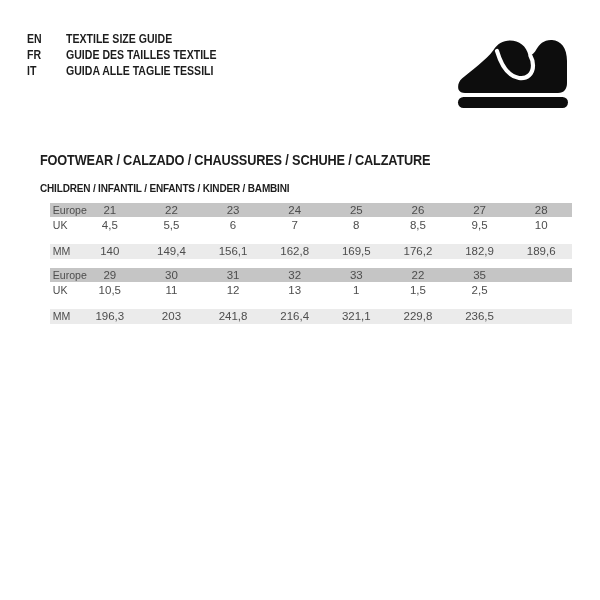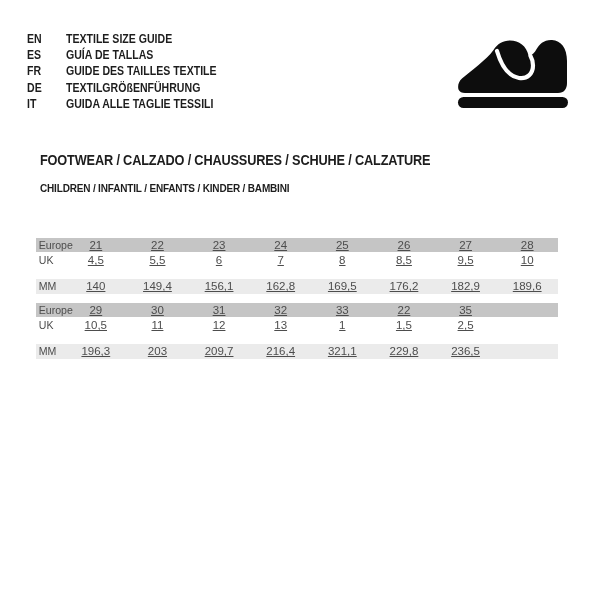--- a/index.html
+++ b/index.html
@@ -29,52 +29,44 @@
     color:var(--c-text-dark,#1d1d1d); white-space:nowrap;
     letter-spacing:-0.2px; transform:scaleX(0.85); transform-origin:0 0;
   }
   .section-subtitle {
     left:40px; top:182px; font-size:11.5px; font-weight:bold;
     color:var(--c-text-dark,#1d1d1d); white-space:nowrap;
     letter-spacing:-0.2px; transform:scaleX(0.87); transform-origin:0 0;
   }
 
   
-  .size-table { left:36px; width:522px;margin-top:35px; }
+  .size-table { left:50px; width:522px; }
   .size-table.t0 { top:203px; }
   .size-table.t1 { top:268px; }
   .t-row { display:flex; width:522px; font-size:11.5px; color:var(--c-table-text,#4d4d4d); }
   .t-row.row-head { background:var(--c-head,#c5c5c5); height:14px; line-height:14px; margin-bottom:1px; }
   .t-row.row-mid  { background:#ffffff; height:26px; line-height:15px; }
   .t-row.row-mm   { background:var(--c-mm,#ebebeb); height:15px; line-height:15px; }
   .t-label {
     flex:0 0 26px; width:26px; padding-left:3px; white-space:nowrap;
     overflow:visible; transform:scaleX(0.92); transform-origin:0 50%;
   }
-  .t-cell { flex:1 1 0; text-align:center; white-space:nowrap;text-decoration:underline; }
+  .t-cell { flex:1 1 0; text-align:center; white-space:nowrap; }
 </style>
 </head>
 <body style="background: rgb(255, 255, 255);">
 
 <div class="abs lang-block">
     <div class="lang-row">
       <div class="lang-code">EN</div>
       <div class="lang-title">TEXTILE SIZE GUIDE</div>
     </div>
     <div class="lang-row">
-      <div class="lang-code">ES</div>
-      <div class="lang-title">GUÍA DE TALLAS</div>
-    </div>
-    <div class="lang-row">
       <div class="lang-code">FR</div>
       <div class="lang-title">GUIDE DES TAILLES TEXTILE</div>
-    </div>
-    <div class="lang-row">
-      <div class="lang-code">DE</div>
-      <div class="lang-title">TEXTILGRÖßENFÜHRUNG</div>
     </div>
     <div class="lang-row">
       <div class="lang-code">IT</div>
       <div class="lang-title">GUIDA ALLE TAGLIE TESSILI</div>
     </div>
   </div>
 
 <svg class="abs shoe-icon" viewBox="0 0 112 82" xmlns="http://www.w3.org/2000/svg" aria-hidden="true">
   <g>
     <path class="shoe-body" d="M 8,66 L 101,66 C 107,66 110,62 110,56 L 110,34
@@ -145,20 +137,20 @@
       <div class="t-cell">13</div>
       <div class="t-cell">1</div>
       <div class="t-cell">1,5</div>
       <div class="t-cell">2,5</div>
       <div class="t-cell"></div>
     </div>
     <div class="t-row row-mm">
       <div class="t-label">MM</div>
       <div class="t-cell">196,3</div>
       <div class="t-cell">203</div>
-      <div class="t-cell">209,7</div>
+      <div class="t-cell">241,8</div>
       <div class="t-cell">216,4</div>
       <div class="t-cell">321,1</div>
       <div class="t-cell">229,8</div>
       <div class="t-cell">236,5</div>
       <div class="t-cell"></div>
     </div>
   </div>
 
 </body></html>

